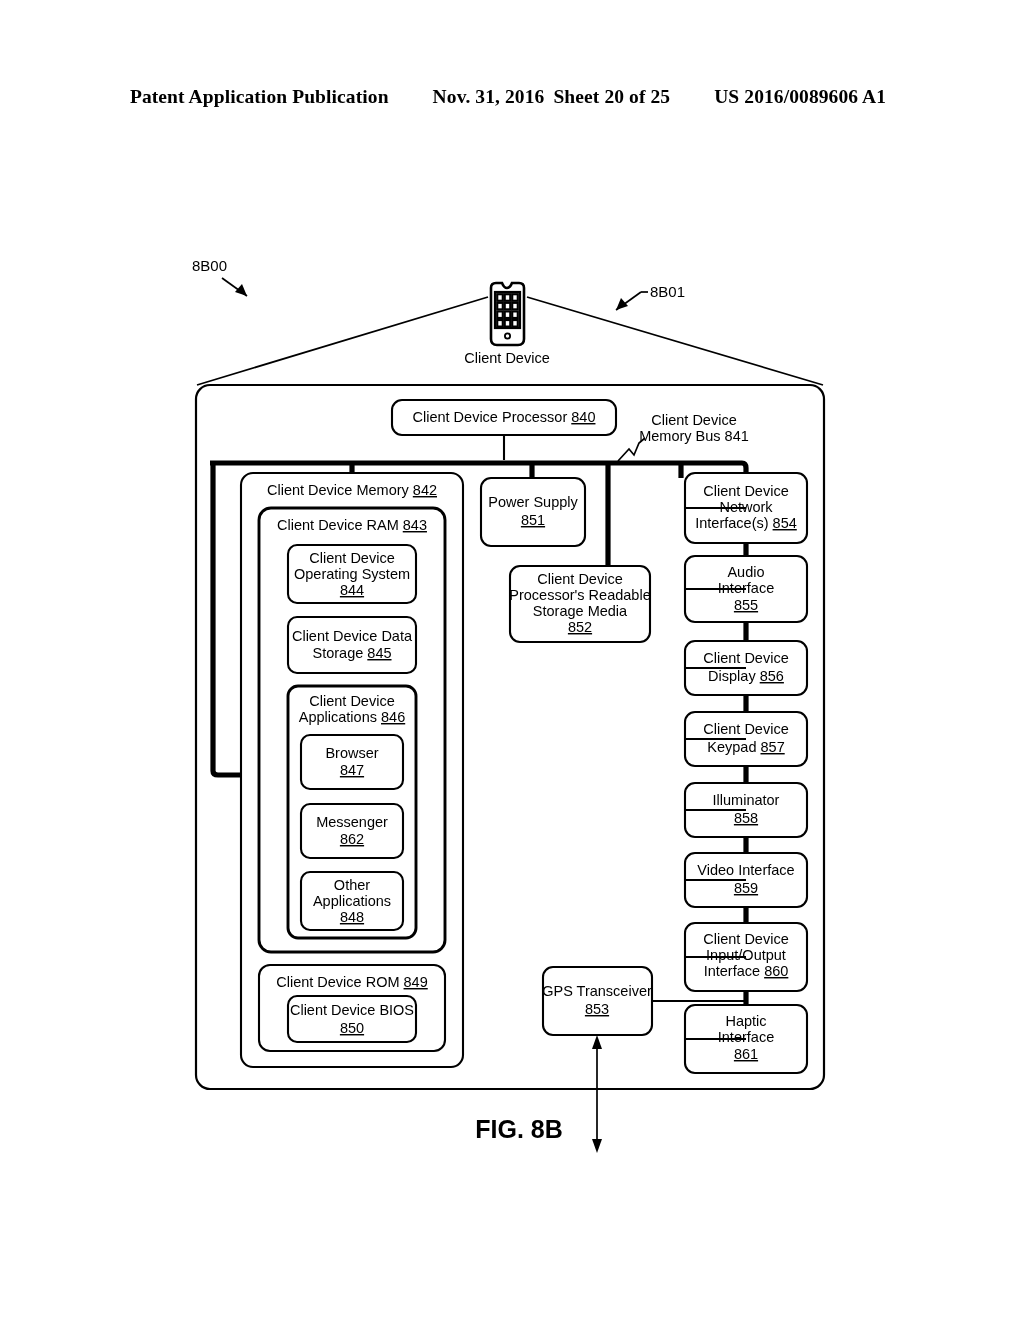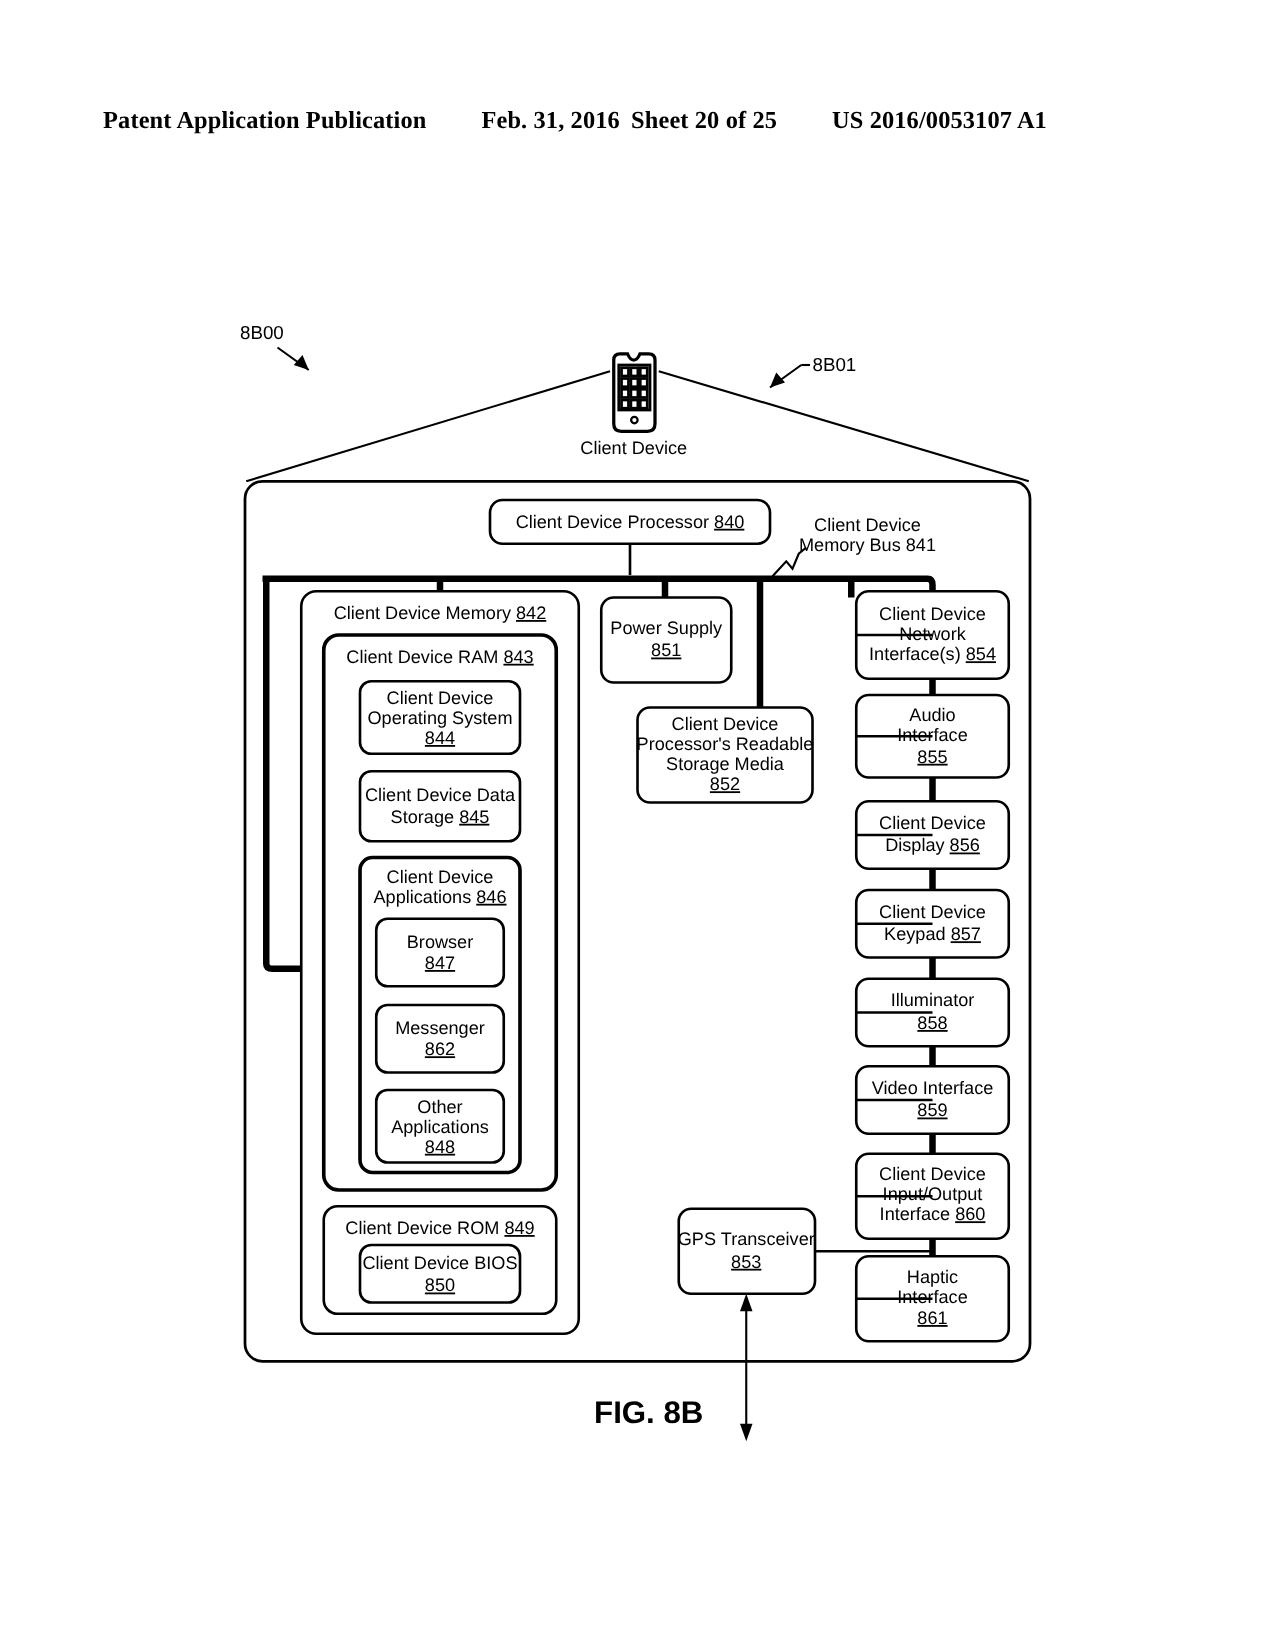--- a/index.html
+++ b/index.html
@@ -24,20 +24,21 @@
     left: 0;
     width: 920px;
     display: flex;
     justify-content: center;
     align-items: baseline;
     font-family: "Liberation Serif", serif;
     font-weight: bold;
     font-size: 19.5px;
     letter-spacing: 0.1px;
     white-space: nowrap;
+    padding-left: 48px;
   }
   .page-header .seg-pub { margin-right: 44px; }
   .page-header .seg-date { margin-right: 9px; }
   .page-header .seg-sheet { margin-right: 44px; }
 
   
   #figure {
     position: absolute;
     top: 0;
     left: 0;
@@ -103,23 +104,23 @@
     fill: none;
     stroke: #000;
     stroke-width: 2.2;
   }
 </style>
 </head>
 <body>
 
 <div class="page-header">
   <span class="seg-pub">Patent Application Publication</span>
-  <span class="seg-date">Feb. 31, 2016</span>
+  <span class="seg-date">Nov. 31, 2016</span>
   <span class="seg-sheet">Sheet 20 of 25</span>
-  <span class="seg-num">US 2016/0053107 A1</span>
+  <span class="seg-num">US 2016/0089606 A1</span>
 </div>
 
 <div id="figure">
 <svg width="1024" height="1320" viewBox="0 0 1024 1320" xmlns="http://www.w3.org/2000/svg">
 
   <g>
     <path class="line thin" d="M 222 278 L 247 296"></path>
     <path d="M 247 296 L 235 292 L 242 284 Z" fill="#000"></path>
   </g>
   <g>

